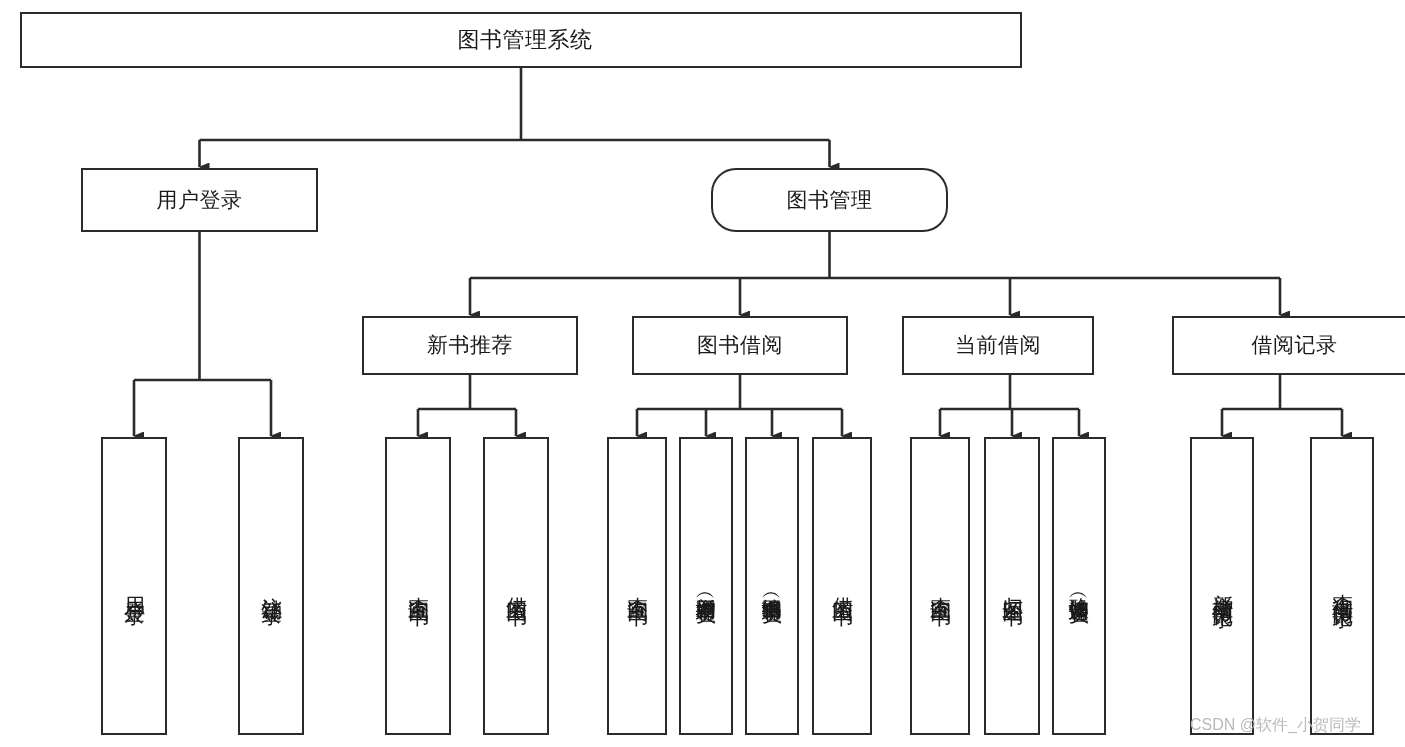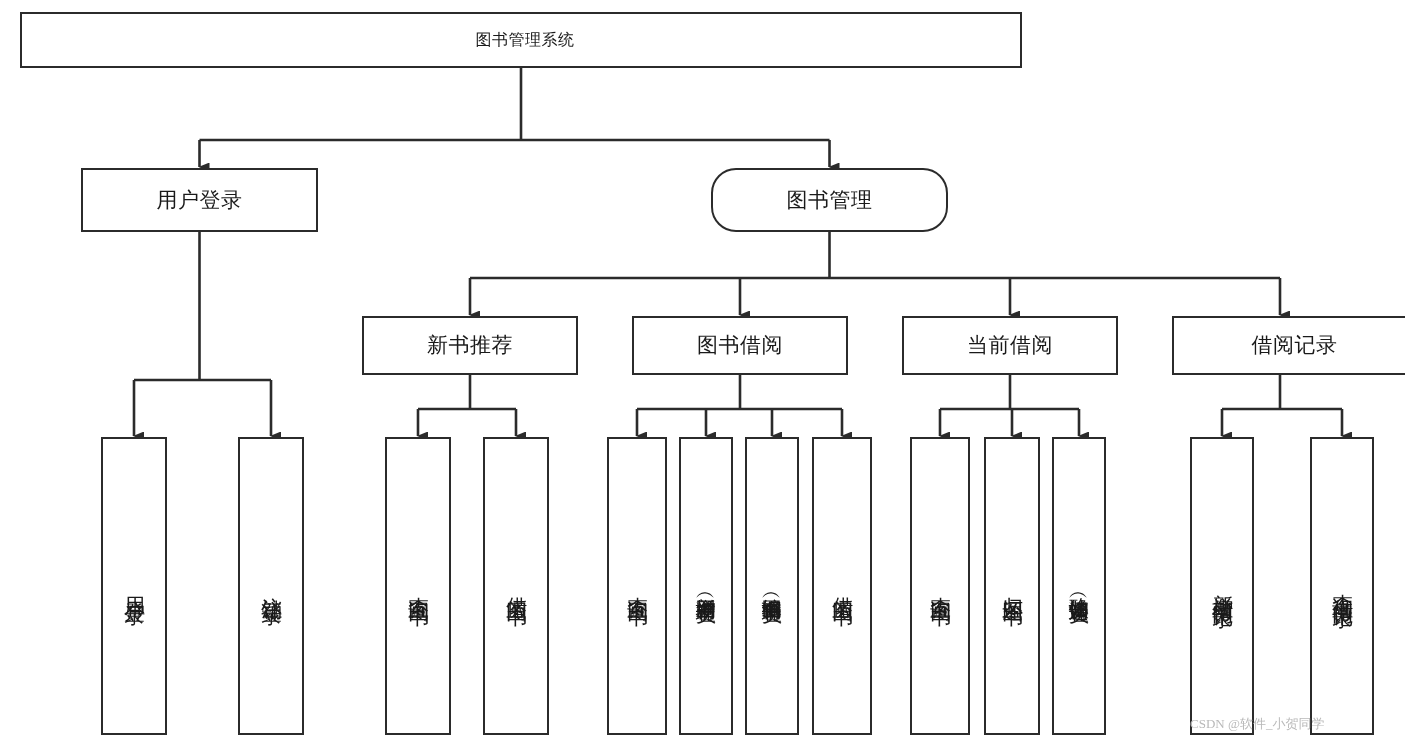--- a/index.html
+++ b/index.html
@@ -42,21 +42,21 @@
     text-align: center;
     line-height: 1.18;
     white-space: nowrap;
     letter-spacing: 0.5px;
   }
   
   .node.horiz .node-label {
     font-size: 21px;
   }
   .node.root .node-label {
-    font-size: 16px;
+    font-size: 22px;
     margin-left: 8px;
   }
   
   .node.vert {
     align-items: center;
     justify-content: center;
     padding: 6px 2px;
   }
   .node.vert .node-label {
     writing-mode: vertical-rl;
@@ -67,25 +67,25 @@
     white-space: normal;
     max-height: 100%;
   }
   .node.vert.tight .node-label {
     font-size: 20px;
     letter-spacing: 1px;
     line-height: 1.22;
   }
   .watermark {
     position: absolute;
-    font-size: 13px;
+    font-size: 16px;
     color: #b9b9b9;
     white-space: nowrap;
     z-index: 5;
-    font-family: Liberation Serif, serif;
+    font-family: Liberation Sans, sans-serif;
   }
 </style>
 </head>
 <body>
 
 <div id="diagram-root">
 
   <svg id="edge-layer" viewBox="0 0 1405 747" width="1405" height="747" xmlns="http://www.w3.org/2000/svg">
     <defs>
       <marker id="arrowhead" markerWidth="9" markerHeight="11" refX="4.5" refY="10" orient="auto" markerUnits="userSpaceOnUse">
@@ -142,21 +142,21 @@
   </div>
 
   <div class="node horiz" style="left: 632px; top: 316px; width: 216px; height: 59px;">
     <span class="node-label">图书借阅</span>
   </div>
 
   <div class="node horiz" style="left: 362px; top: 316px; width: 216px; height: 59px;">
     <span class="node-label">新书推荐</span>
   </div>
 
-  <div class="node horiz" style="left: 902px; top: 316px; width: 216px; height: 59px;">
+  <div class="node horiz" style="left: 902px; top: 316px; width: 192px; height: 59px;">
     <span class="node-label">当前借阅</span>
   </div>
 
   <div class="node horiz" style="left: 1172px; top: 316px; width: 245px; height: 59px;">
     <span class="node-label">借阅记录</span>
   </div>
 
   <div class="node vert" style="left: 101px; top: 437px; width: 66px; height: 298px;">
     <span class="node-label">用户登录</span>
   </div>

